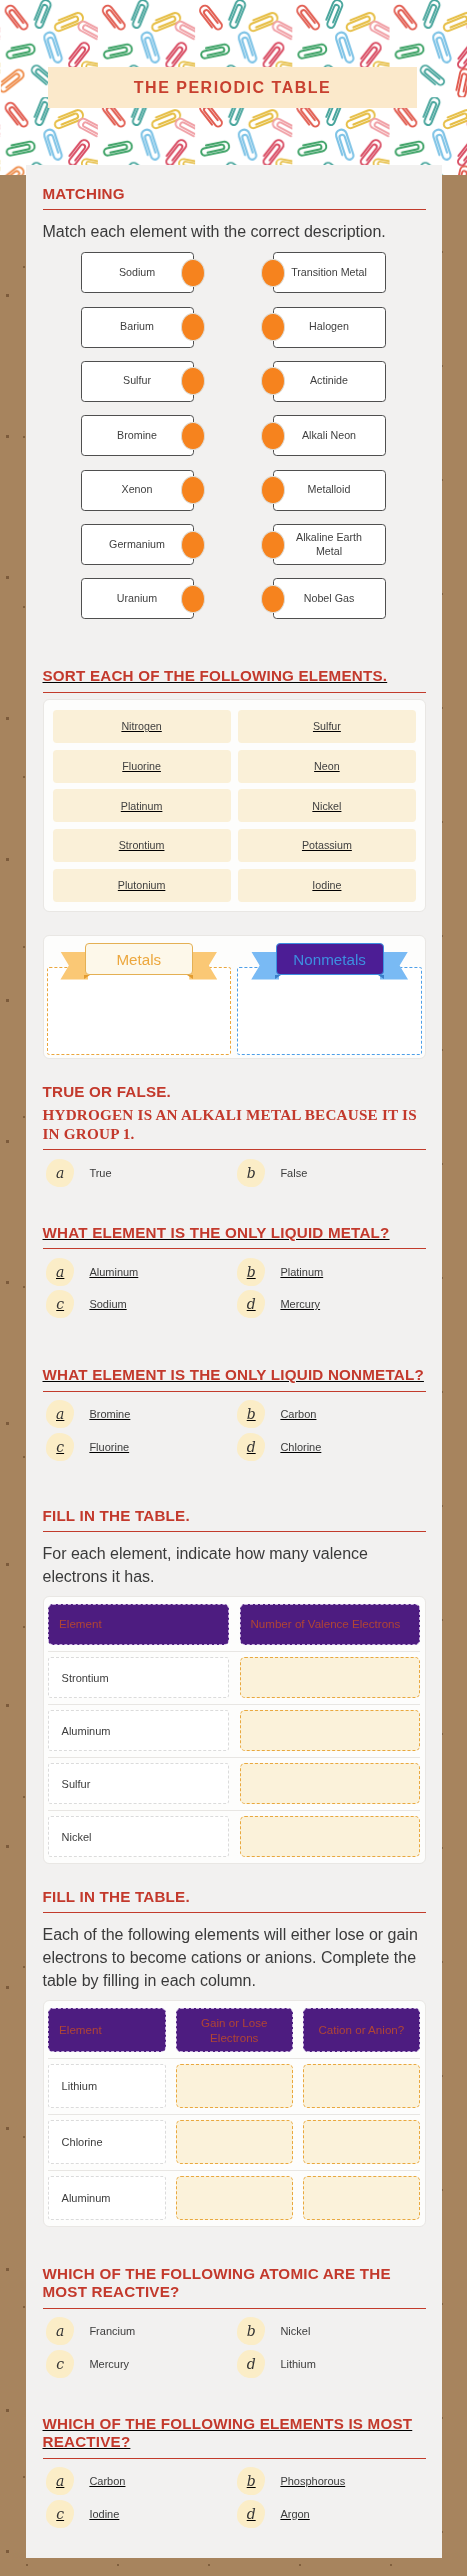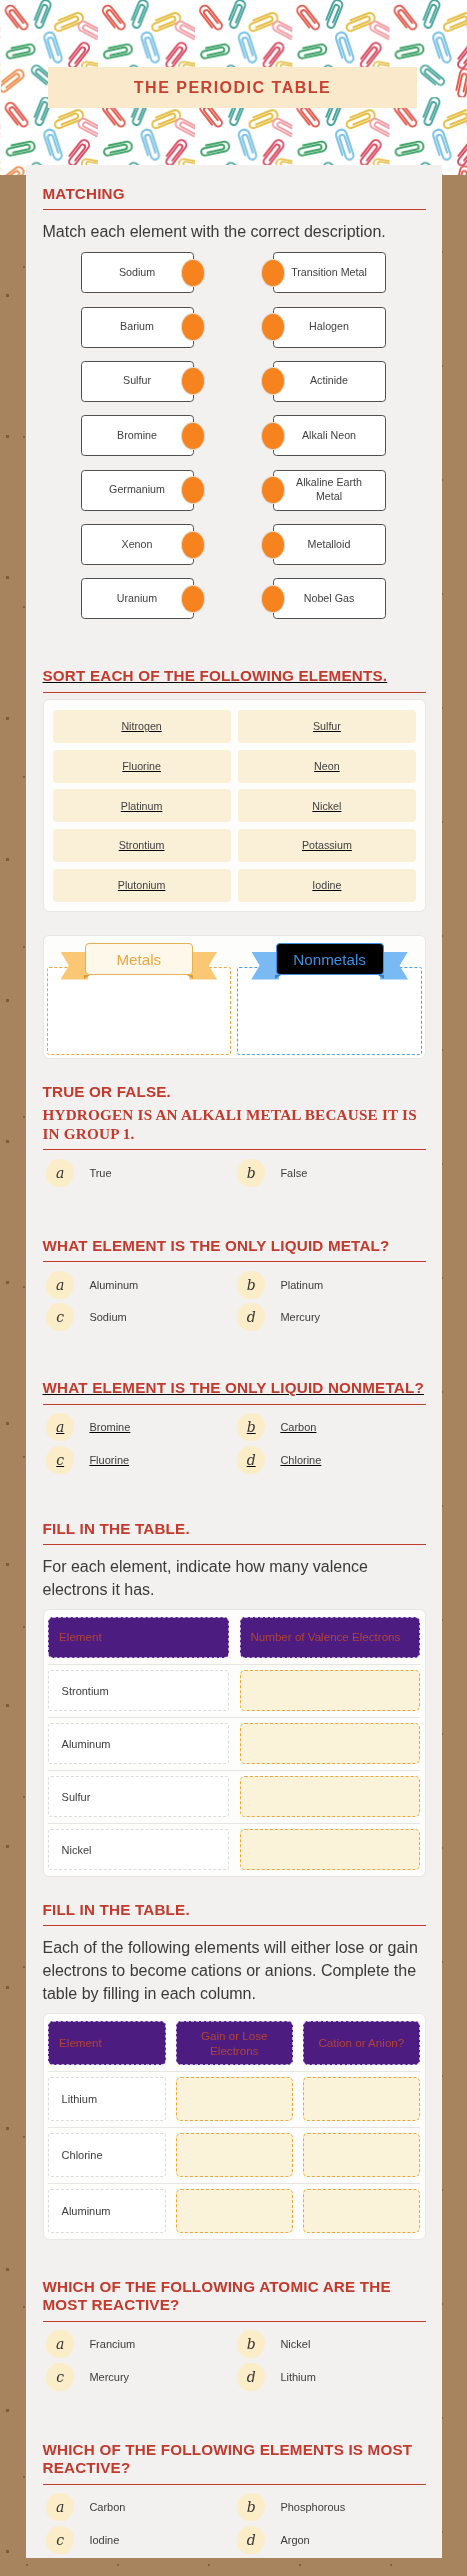--- a/index.html
+++ b/index.html
@@ -49,21 +49,21 @@
   .ribbon .tail{position:absolute;top:8.5px;width:28px;height:28px;z-index:1;}
   .ribbon .tail.tl{left:-24.4px;clip-path:polygon(0 0,100% 0,100% 100%,0 100%,30% 50%);}
   .ribbon .tail.tr{right:-24.4px;clip-path:polygon(0 0,100% 0,70% 50%,100% 100%,0 100%);}
   .ribbon .fold{position:absolute;bottom:-4.3px;width:0;height:0;z-index:1;}
   .ribbon .fold.fl{left:-0.6px;border-top:4.9px solid transparent;border-right:6.7px solid transparent;}
   .ribbon .fold.fr{right:-0.6px;border-top:4.9px solid transparent;border-left:6.7px solid transparent;}
   .metals .rlabel{background:#FDF8EA;border:1.2px solid #E4B054;color:#ECA73E;}
   .metals .tail{background:#FAC875;}
   .metals .fold.fl{border-top-color:#E39B2F;}
   .metals .fold.fr{border-top-color:#E39B2F;}
-  .nonmetals .rlabel{background:#000000;border:1.2px solid #3D8FE0;color:#3D8FE0;}
+  .nonmetals .rlabel{background:#4c1d95;border:1.2px solid #3D8FE0;color:#3D8FE0;}
   .nonmetals .tail{background:#79BAF4;}
   .nonmetals .fold.fl{border-top-color:#3A7FC9;}
   .nonmetals .fold.fr{border-top-color:#3A7FC9;}
   .zone{height:88px;border-radius:2.4px;background:#ffffff;margin-top:-8px;box-sizing:border-box;}
   .zone.zm{border:1.2px dashed #EBA63C;}
   .zone.zn{border:1.2px dashed #4D9FE8;}
   
   .opts{margin:8.5px 0 0 3.7px;display:grid;grid-template-columns:191px 1fr;row-gap:4.3px;}
   .opt{display:flex;align-items:center;gap:15.2px;min-height:28px;}
   .blob{width:28px;height:28px;background:#FBEDC7;border-radius:48% 52% 46% 54%/55% 45% 58% 42%;
@@ -77,21 +77,21 @@
   .t1 .thr,.t1 .trow{grid-template-columns:1fr 1fr;gap:11px;}
   .t2 .thr,.t2 .trow{grid-template-columns:1fr 1fr 1fr;gap:9.7px;}
   .pchip{min-height:41px;background:#4D1C80;border:1.8px dashed #C9B2DE;border-radius:4.9px;display:flex;
     align-items:center;font-size:11.6px;color:#B04534;padding:0 9.7px;box-sizing:border-box;line-height:1.3;}
   .pchip.c{justify-content:center;text-align:center;padding:0 6.1px;}
   .ecell{min-height:41px;background:#ffffff;border:1.2px dashed #DBDBDB;border-radius:3px;display:flex;
     align-items:center;padding:0 12.2px;font-size:11px;color:#3C3C3C;box-sizing:border-box;}
   .abox{min-height:41px;background:#FBF2DA;border:1.2px dashed #E9A83E;border-radius:4.9px;box-sizing:border-box;}
   .t2 .ecell,.t2 .abox,.t2 .pchip{min-height:44px;}
   
-  .mt78{margin-top:48px;text-decoration:underline;} .mt64{margin-top:24px;} .mt74{margin-top:50px;} .mt76{margin-top:46px;}
+  .mt78{margin-top:48px;text-decoration:underline;} .mt64{margin-top:24px;} .mt74{margin-top:37px;text-decoration:underline;} .mt76{margin-top:46px;}
   .mt62{margin-top:38px;} .mt72{margin-top:44px;}
 </style>
 </head>
 <body>
 
 <div class="page">
 
   <div class="clip-strip">
     <svg viewBox="0 0 768 288" xmlns="http://www.w3.org/2000/svg">
       <defs>
@@ -160,36 +160,36 @@
             <span>Bromine</span>
             <span class="dot r"></span>
           </div>
           <div class="mbox">
             <span class="dot l"></span>
             <span>Alkali Neon</span>
           </div>
         </div>
         <div class="pair-row">
           <div class="mbox">
+            <span>Xenon</span>
+            <span class="dot r"></span>
+          </div>
+          <div class="mbox">
+            <span class="dot l"></span>
+            <span>Metalloid</span>
+          </div>
+        </div>
+        <div class="pair-row">
+          <div class="mbox">
             <span>Germanium</span>
             <span class="dot r"></span>
           </div>
           <div class="mbox">
             <span class="dot l"></span>
             <span>Alkaline Earth Metal</span>
-          </div>
-        </div>
-        <div class="pair-row">
-          <div class="mbox">
-            <span>Xenon</span>
-            <span class="dot r"></span>
-          </div>
-          <div class="mbox">
-            <span class="dot l"></span>
-            <span>Metalloid</span>
           </div>
         </div>
         <div class="pair-row">
           <div class="mbox">
             <span>Uranium</span>
             <span class="dot r"></span>
           </div>
           <div class="mbox">
             <span class="dot l"></span>
             <span>Nobel Gas</span>

